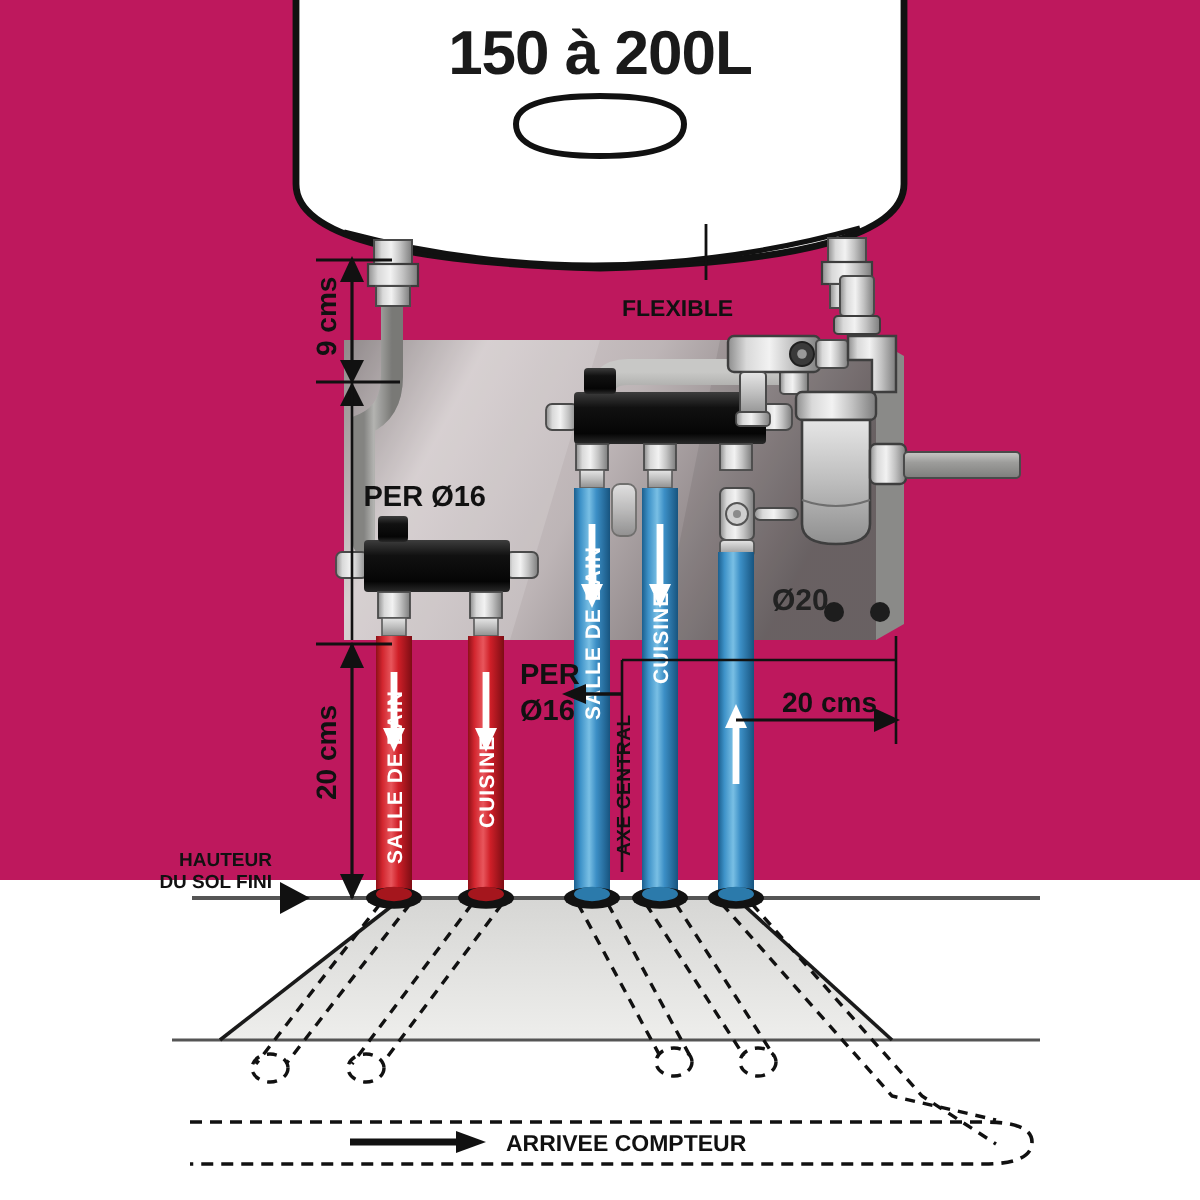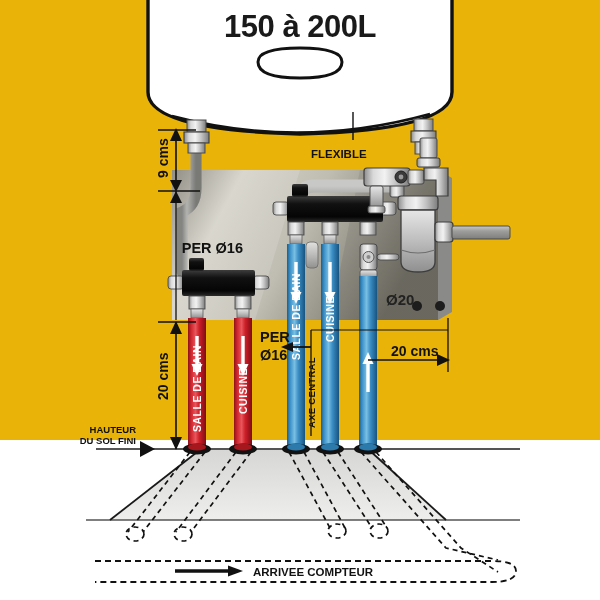--- a/index.html
+++ b/index.html
@@ -1,18 +1,18 @@
 <!DOCTYPE html>
 <html><head>
 <meta charset="utf-8">
 <style>
   html,body{margin:0;padding:0;background:#ffffff;}
   body{width:600px;height:600px;overflow:hidden;
        font-family:"Liberation Sans","DejaVu Sans",sans-serif;}
-  #stage{position:relative;width:600px;height:440px;background:#eab308;}
+  #stage{position:relative;width:600px;height:440px;background:#be185d;}
   #stage svg{position:absolute;left:0;top:0;}
   .ttl{font-weight:bold;font-size:31px;letter-spacing:-0.5px;fill:#1a1a1a;}
   .lbl{font-weight:bold;font-size:11.5px;fill:#111111;}
   .lbl-sm{font-weight:bold;font-size:9.5px;fill:#111111;}
   .dim{font-weight:bold;font-size:14px;fill:#111111;}
   .dia{font-weight:bold;font-size:15px;fill:#222222;}
   .per{font-weight:bold;font-size:14.5px;fill:#111111;}
   .pipelbl{font-weight:bold;font-size:10.5px;fill:#ffffff;letter-spacing:0.5px;}
   .axlbl{font-weight:bold;font-size:9.5px;fill:#111111;letter-spacing:0.3px;}
 </style>

